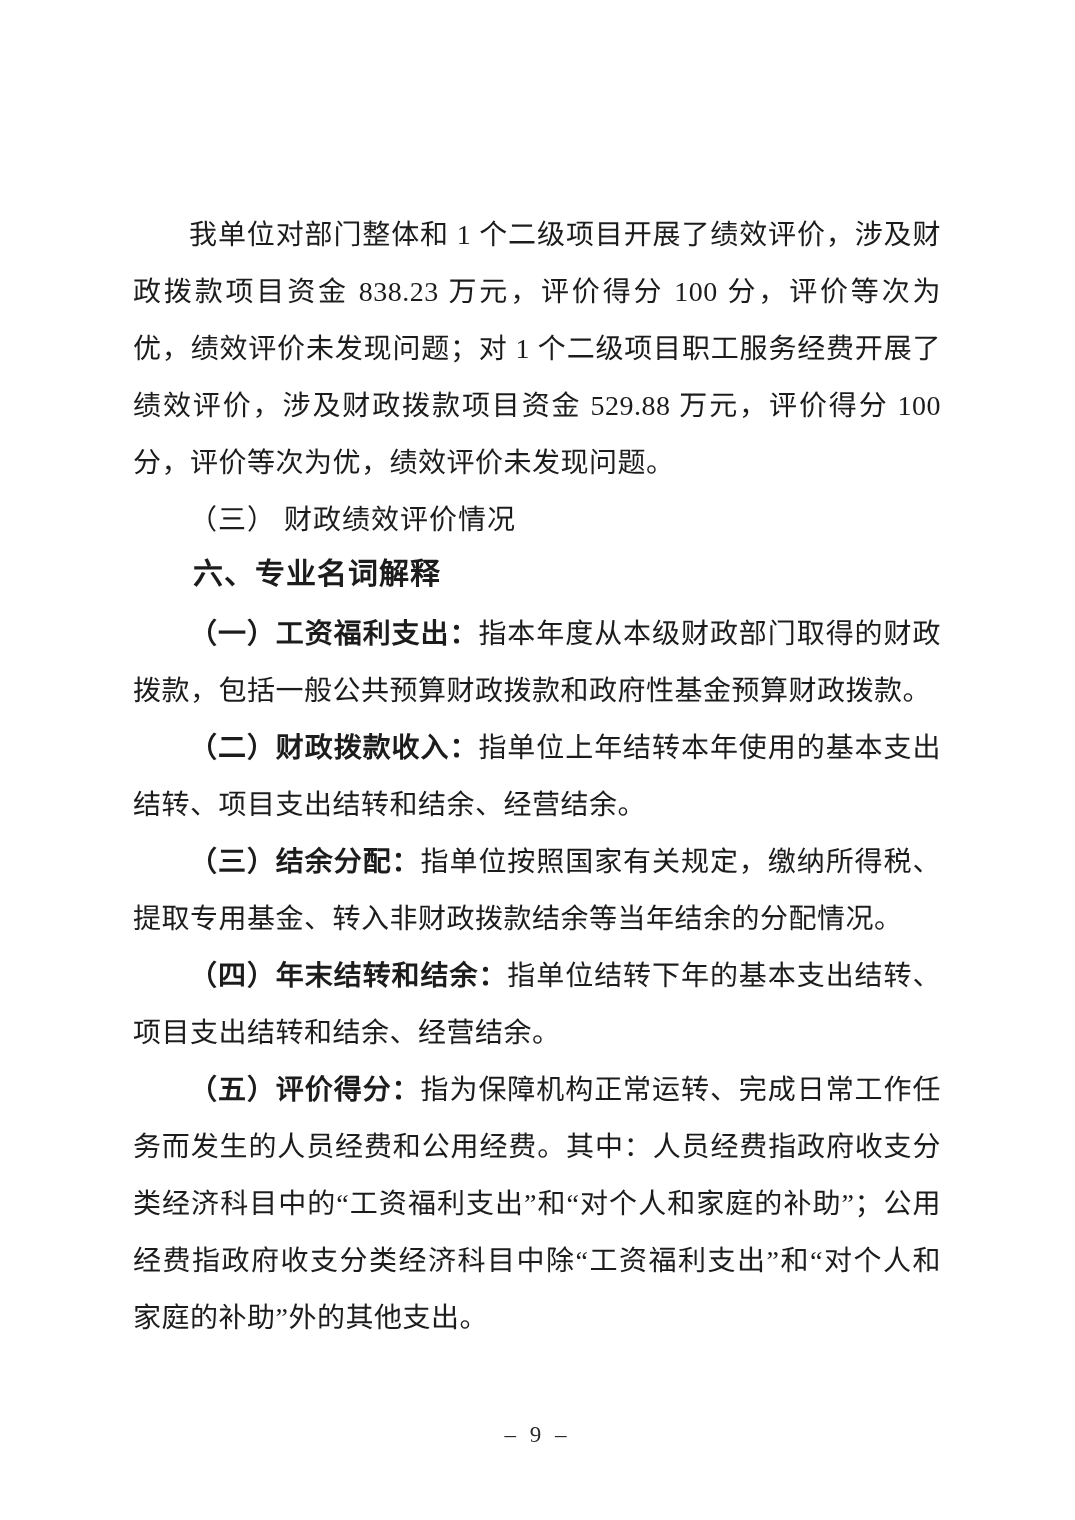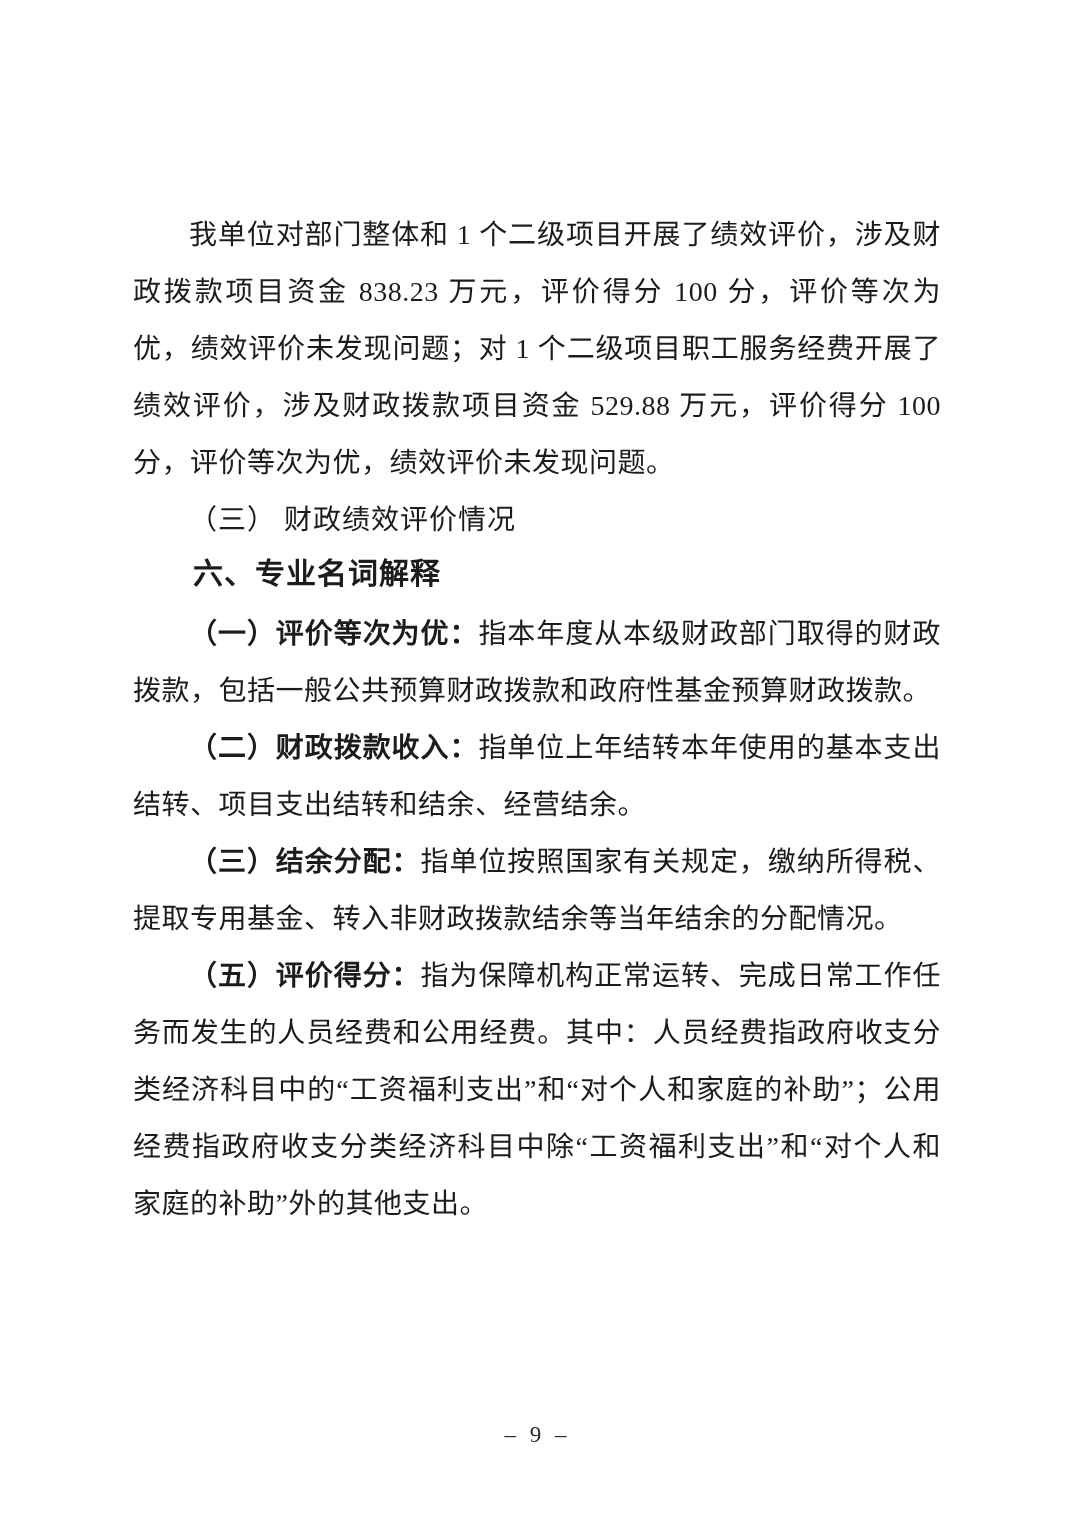--- a/index.html
+++ b/index.html
@@ -68,25 +68,26 @@
 <div class="page">
   <div class="text-column">
 
     <p class="para">我单位对部门整体和 1 个二级项目开展了绩效评价，涉及财政拨款项目资金 838.23 万元，评价得分 100 分，评价等次为优，绩效评价未发现问题；对 1 个二级项目职工服务经费开展了绩效评价，涉及财政拨款项目资金 529.88 万元，评价得分 100 分，评价等次为优，绩效评价未发现问题。</p>
 
     <h3 class="heading-kaiti">（三） 财政绩效评价情况</h3>
 
 
     <h2 class="heading-heiti">六、专业名词解释</h2>
 
-    <p class="para"><span class="term">（一）评价等次为优：</span><span>指本年度从本级财政部门取得的财政拨款，包括一般公共预算财政拨款和政府性基金预算财政拨款。</span></p>
+    <p class="para"><span class="term">（一）工资福利支出：</span><span>指本年度从本级财政部门取得的财政拨款，包括一般公共预算财政拨款和政府性基金预算财政拨款。</span></p>
 
     <p class="para"><span class="term">（二）财政拨款收入：</span><span>指单位上年结转本年使用的基本支出结转、项目支出结转和结余、经营结余。</span></p>
 
     <p class="para"><span class="term">（三）结余分配：</span><span>指单位按照国家有关规定，缴纳所得税、提取专用基金、转入非财政拨款结余等当年结余的分配情况。</span></p>
 
+    <p class="para"><span class="term">（四）年末结转和结余：</span><span>指单位结转下年的基本支出结转、项目支出结转和结余、经营结余。</span></p>
 
     <p class="para"><span class="term">（五）评价得分：</span><span>指为保障机构正常运转、完成日常工作任务而发生的人员经费和公用经费。其中：人员经费指政府收支分类经济科目中的“工资福利支出”和“对个人和家庭的补助”；公用经费指政府收支分类经济科目中除“工资福利支出”和“对个人和家庭的补助”外的其他支出。</span></p>
 
   </div>
 
   <div class="page-number">– 9 –</div>
 </div>
 
 </body></html>

